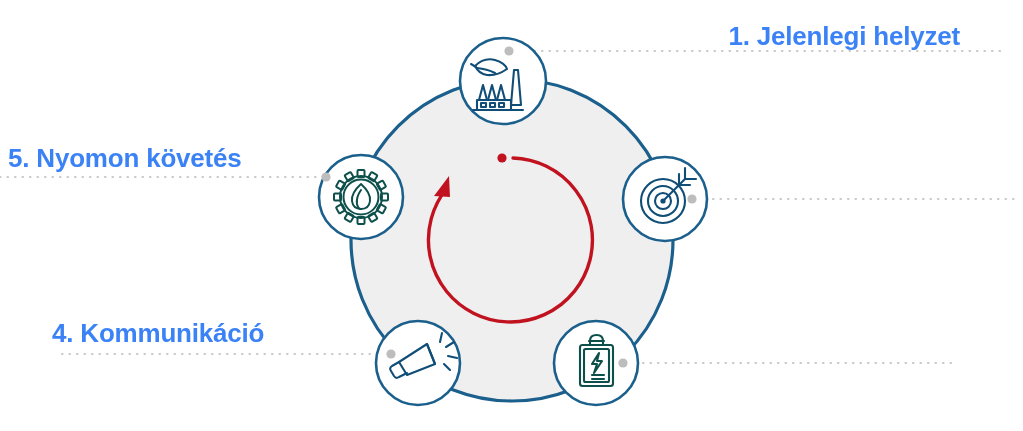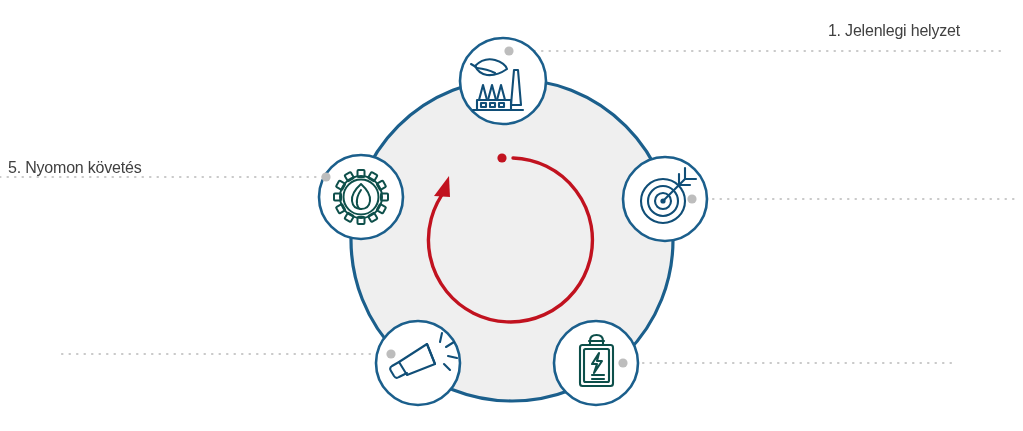--- a/index.html
+++ b/index.html
@@ -22,29 +22,29 @@
   #diagram-svg {
     position: absolute;
     left: 0;
     top: 0;
     width: 1023px;
     height: 431px;
   }
   .step-label {
     position: absolute;
     font-family: "Liberation Sans", sans-serif;
-    font-weight: normal;
-    font-size: 16px;
+    font-weight: bold;
+    font-size: 26px;
     letter-spacing: -0.2px;
-    color: #404040;
+    color: #3b82f6;
     white-space: nowrap;
     line-height: 1;
   }
   .label-right { text-align: right; }
-  .label-left  { text-align: left; margin-top: 15px; }
+  .label-left  { text-align: left; }
 
   
   #label-1 { right: 63px; top: 23px; }
   #label-2 { right: 8px;  top: 166px; }
   #label-3 { right: 84px; top: 334px; }
   #label-4 { left: 52px;  top: 320px; }
   #label-5 { left: 8px;   top: 145px; }
 </style>
 </head>
 <body>
@@ -186,16 +186,17 @@
       </g>
       <circle cx="326" cy="177" r="4.6" fill="#bdbdbd"></circle>
     </g>
 
   </svg>
 
   <div class="step-label label-right" id="label-1">1. Jelenlegi helyzet</div>
 
 
 
+  <div class="step-label label-left" id="label-4">4. Kommunikáció</div>
 
   <div class="step-label label-left" id="label-5">5. Nyomon követés</div>
 
 </div>
 
 </body></html>

